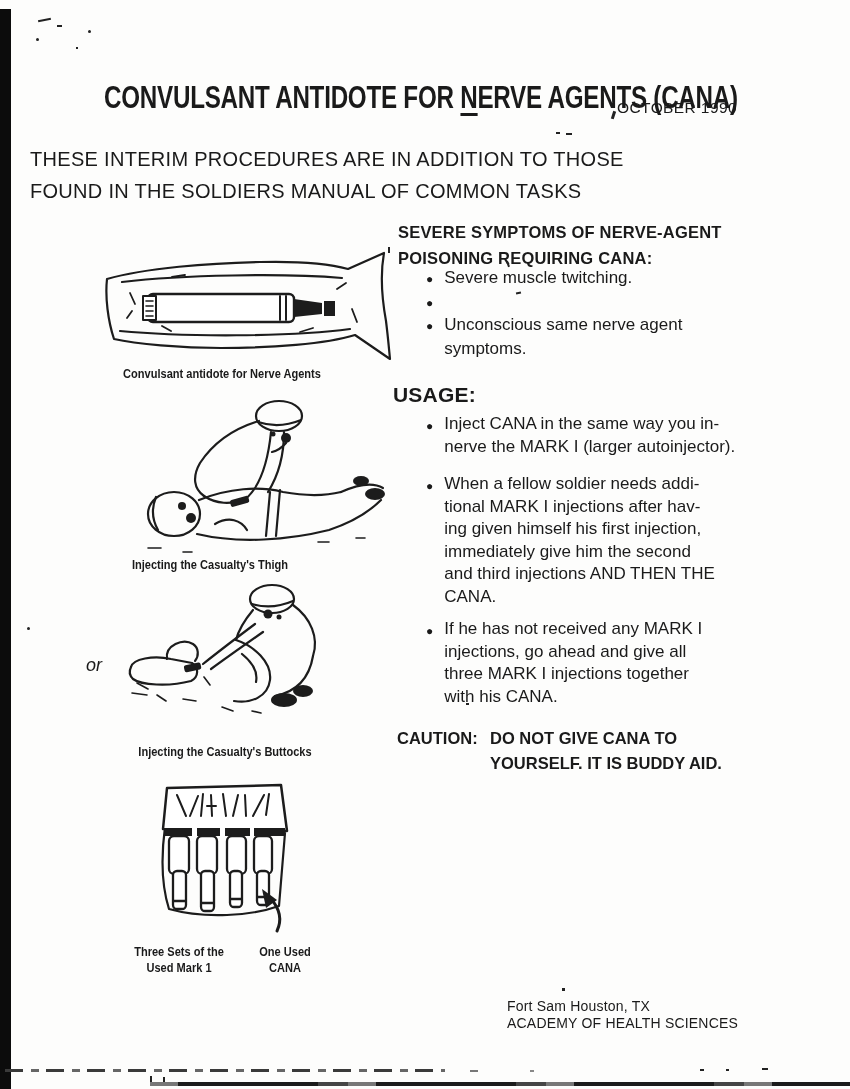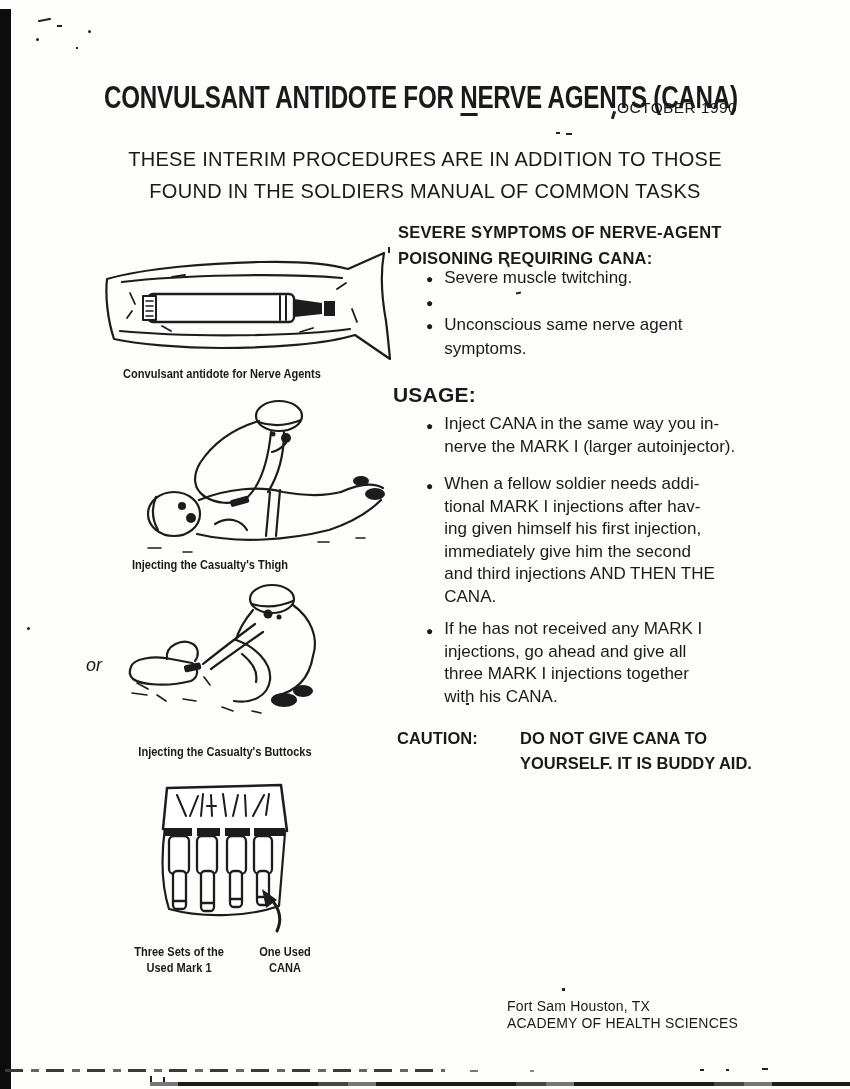--- a/index.html
+++ b/index.html
@@ -8,32 +8,32 @@
     background:#fdfdfc;color:#1a1a1a;
     font-family:"Liberation Sans",sans-serif;
   }
   .abs{position:absolute;}
   .pre{white-space:pre-line;}
   
   .date{left:617px;top:53px;font-size:15.5px;font-weight:normal;letter-spacing:.4px;margin-top:46px;}
   .title{left:104px;top:80px;font-size:31px;font-weight:bold;letter-spacing:-.3px;
          transform:scaleX(.78);transform-origin:left center;white-space:nowrap;}
   .title .uline{display:inline-block;border-bottom:3px solid #1a1a1a;line-height:1;}
-  .subtitle{left:30px;top:143px;width:790px;text-align:center;font-size:20px;line-height:32px;letter-spacing:.3px;}
+  .subtitle{left:30px;top:143px;width:790px;text-align:left;font-size:20px;line-height:32px;letter-spacing:.3px;}
   
   .sym-head{left:398px;top:219px;font-size:16.5px;font-weight:bold;line-height:26px;letter-spacing:.2px;}
   .list{display:block;font-size:17px;}
   .sym-list{left:426px;top:266px;width:330px;line-height:23.5px;}
   .usage-head{left:393px;top:383px;font-size:21px;font-weight:bold;letter-spacing:.2px;}
   .usage-list{left:426px;top:413px;width:345px;line-height:22.5px;}
   .li{display:flex;gap:11px;}
   .blt{font-size:12px;position:relative;top:2px;flex:0 0 auto;}
   .usage-list .li{margin-bottom:15px;}
   .usage-list .li.m2{margin-bottom:10px;}
-  .caution{left:397px;top:726px;display:flex;font-size:16.5px;font-weight:bold;line-height:25px;gap:30px;}
+  .caution{left:397px;top:726px;display:flex;font-size:16.5px;font-weight:bold;line-height:25px;}
   .caution .clabel{width:93px;flex:0 0 auto;}
   
   .caption{font-weight:bold;font-size:13px;text-align:center;line-height:16px;
            transform:scaleX(.85);transform-origin:center;}
   .or-label{left:86px;top:655px;font-size:18px;font-style:italic;}
   .cap1{left:86px;top:366px;width:272px;}
   .cap2{left:75px;top:557px;width:270px;}
   .cap3{left:90px;top:744px;width:270px;}
   .cap4a{left:123px;top:944px;width:112px;}
   .cap4b{left:241px;top:944px;width:88px;}

